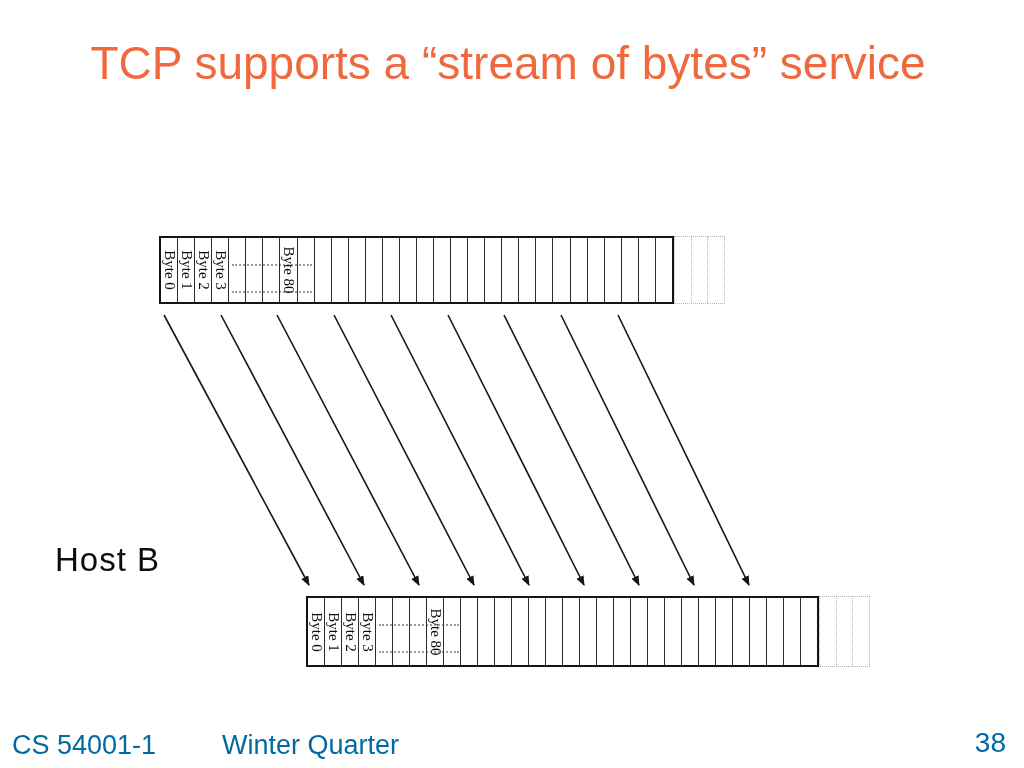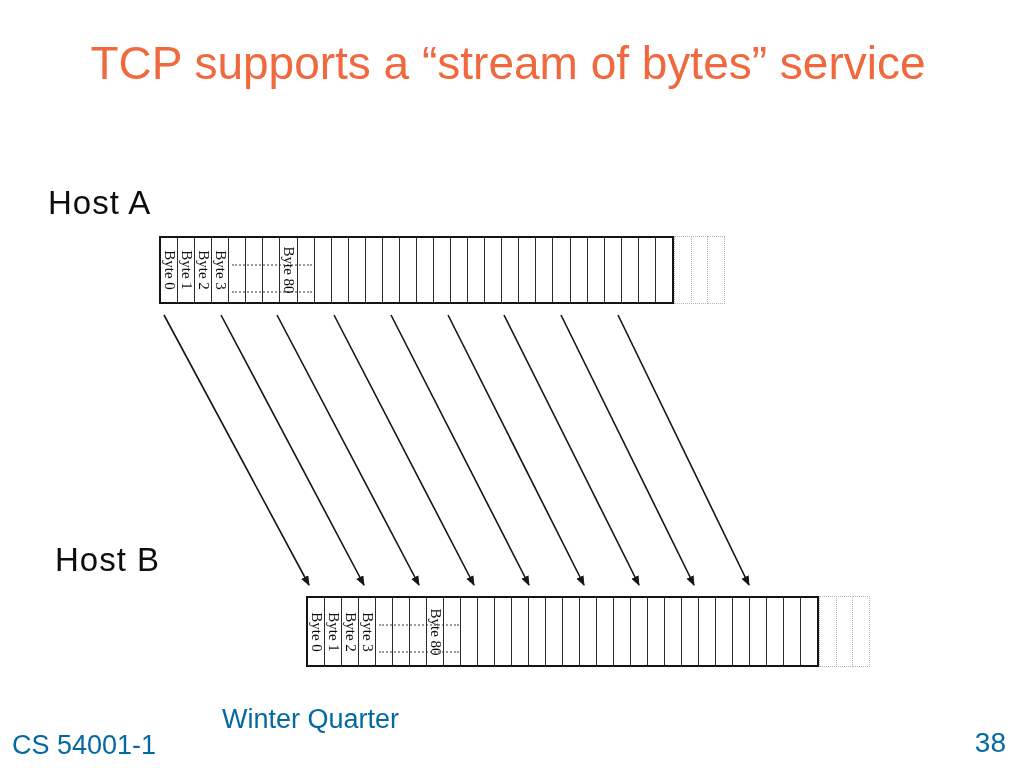--- a/index.html
+++ b/index.html
@@ -38,33 +38,32 @@
   .ghost-a { left:675px; top:236px; width:50px; height:68px; }
   .ghost-b { left:820px; top:596px; width:50px; height:71px; }
   .ghost-cell { flex:1 1 0; border:1px dotted #b3b3b3; margin-left:-1px; }
 
   #arrow-svg { position:absolute; left:0; top:0; pointer-events:none; }
   #arrow-svg line { stroke:#161616; stroke-width:1.6; }
   #arrow-svg marker path { fill:#161616; }
 
   .footer-text { position:absolute; font-size:27px; color:#0369a1; }
   .footer-course { left:12px; top:730px; }
-  .footer-term { left:222px; top:704px; }
+  .footer-term { left:222px; top:730px; }
   .footer-page { right:10px; top:727px; font-size:28px;margin-left:21px; }
 </style>
 </head>
 <body>
 
 <div class="slide">
 
   <div class="title" style="color: rgb(240, 105, 62);">
     <span class="title-inner">TCP supports a “stream of bytes” service</span>
   </div>
 
-  <div class="host-label host-a-label">Host A</div>
 
   <div class="byte-row host-a-row">
     <div class="ellipsis-line ellipsis-upper"></div>
     <div class="ellipsis-line ellipsis-lower"></div>
   <div class="byte-cell">
         <span class="byte-label">Byte 0</span>
       </div>
       <div class="byte-cell">
         <span class="byte-label">Byte 1</span>
       </div>

